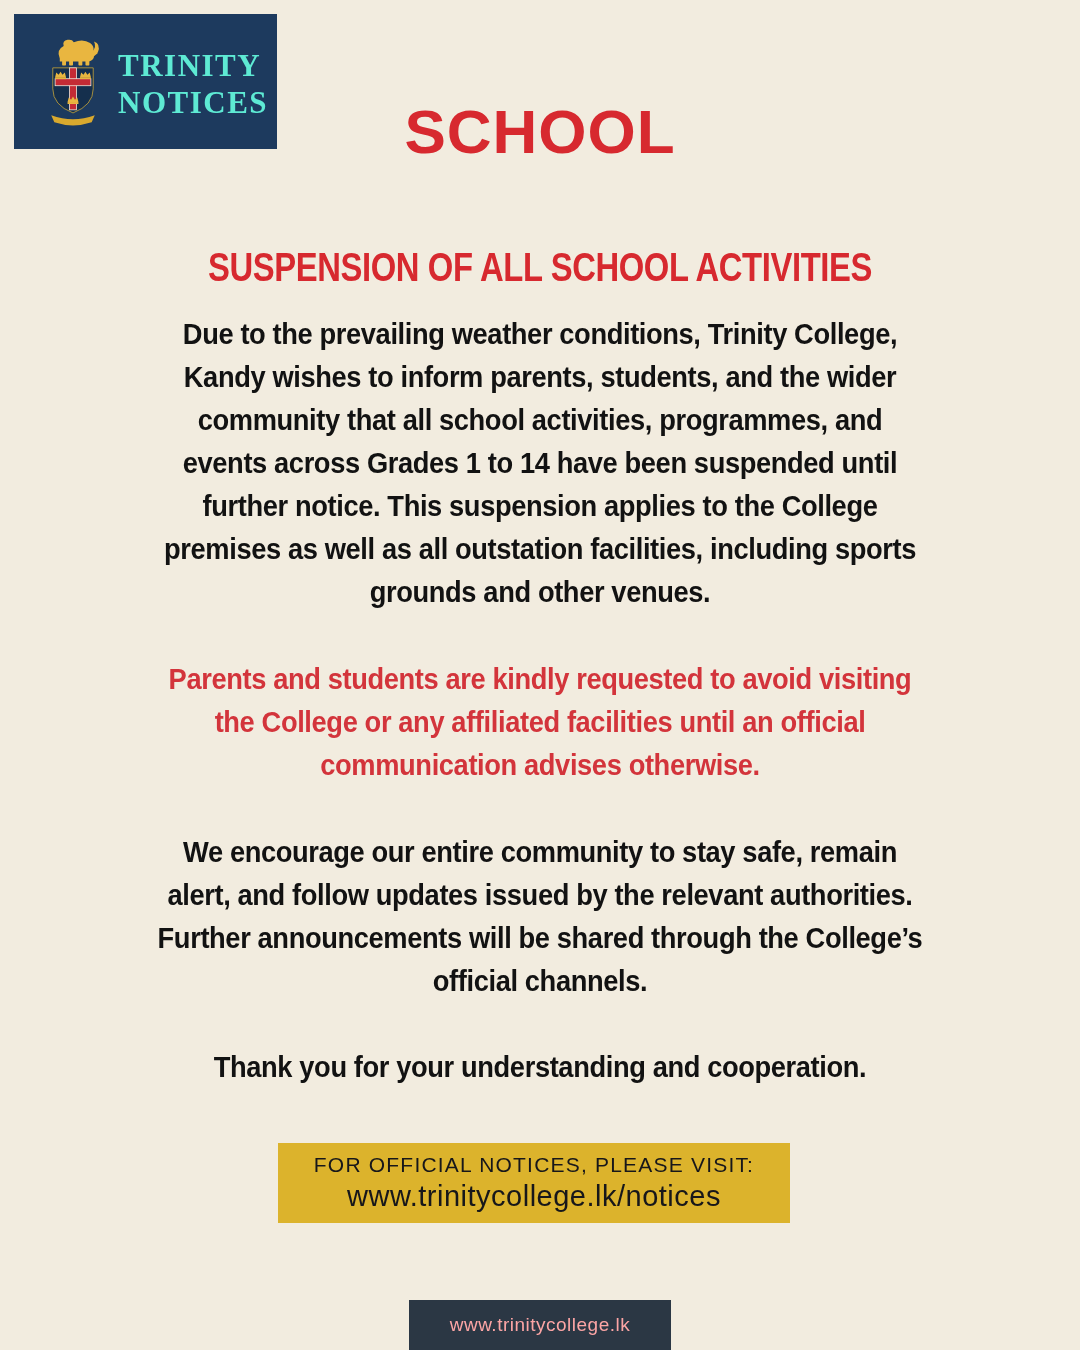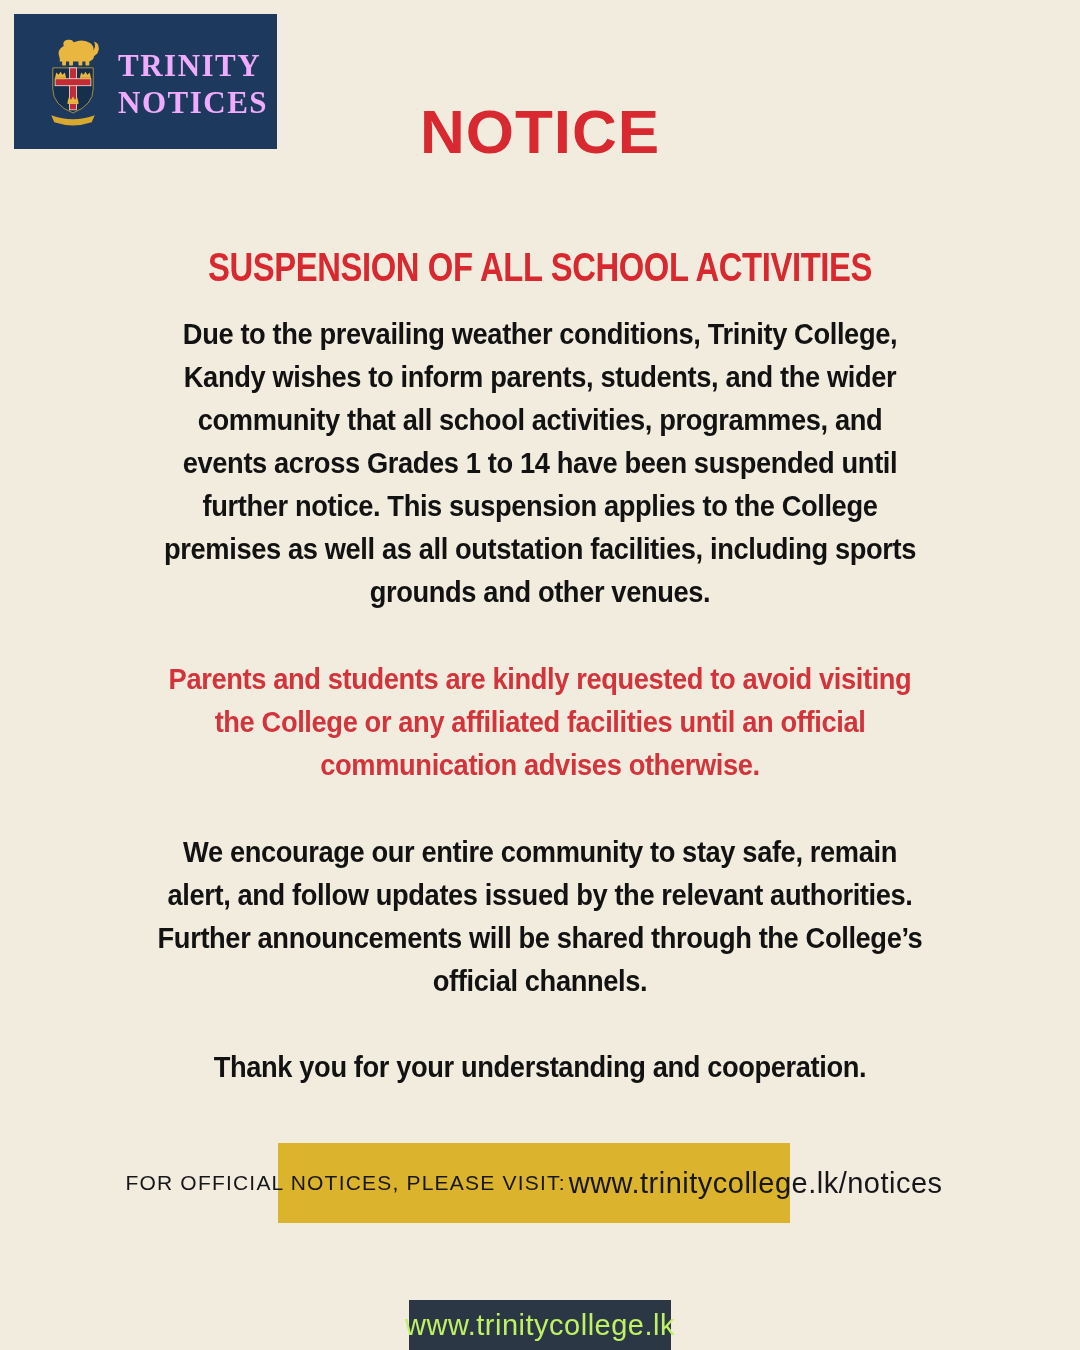--- a/index.html
+++ b/index.html
@@ -28,21 +28,21 @@
     align-items: center;
   }
   .logo svg.crest {
     position: absolute;
     left: 24px; top: 20px;
     width: 70px; height: 98px;
   }
   .logo-text {
     position: absolute;
     left: 104px; top: 33px;
-    color: #f0abfc;
+    color: #5eead4;
     font-family: "Liberation Serif", serif;
     font-size: 31px;
     font-weight: 600;
     letter-spacing: 1.5px;
     line-height: 37px;
     white-space: nowrap;
   }
 
   
   .title {
@@ -108,21 +108,21 @@
     color: #121212;
   }
 
   
   .cta {
     position: absolute;
     left: 278px; top: 1143px;
     width: 512px; height: 80px;
     background: #dcb32c;
     display: flex;
-    flex-direction: row;
+    flex-direction: column;
     align-items: center;
     justify-content: center;
     gap: 3px;
     color: #17171a;
   }
   .cta-line1 {
     font-size: 21px;
     font-weight: 500;
     letter-spacing: 1.2px;
     white-space: nowrap;
@@ -139,22 +139,22 @@
   .footer {
     position: absolute;
     left: 409px; top: 1300px;
     width: 262px; height: 50px;
     background: #2b3744;
     display: flex;
     align-items: center;
     justify-content: center;
   }
   .footer span {
-    color: #bef264;
-    font-size: 29px;
+    color: #fca5a5;
+    font-size: 19px;
     font-weight: 400;
     letter-spacing: 0.5px;
     white-space: nowrap;
   }
 </style>
 </head>
 <body>
 
 <div class="page">
 
@@ -193,21 +193,21 @@
       </g>
 
       <path d="M17,104 q28,10 56,0 l-4,9 q-24,8 -48,0 z" fill="#d9a92e"></path>
     </svg>
     <div class="logo-text">
       <div>TRINITY</div>
       <div>NOTICES</div>
     </div>
   </div>
 
-  <h1 class="title">NOTICE</h1>
+  <h1 class="title">SCHOOL</h1>
 
   <div class="subtitle-wrap">
     <span class="subtitle">SUSPENSION OF ALL SCHOOL ACTIVITIES</span>
   </div>
 
   <p class="para p1">Due to the prevailing weather conditions, Trinity College,
 Kandy wishes to inform parents, students, and the wider
 community that all school activities, programmes, and
 events across Grades 1 to 14 have been suspended until
 further notice. This suspension applies to the College

